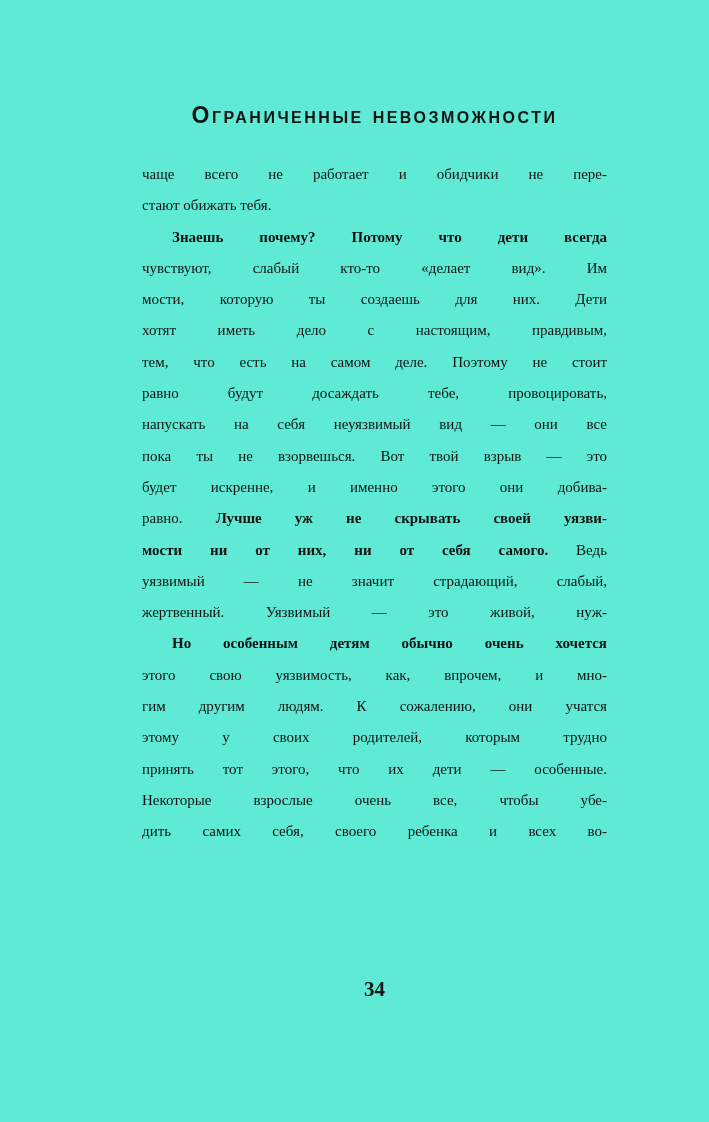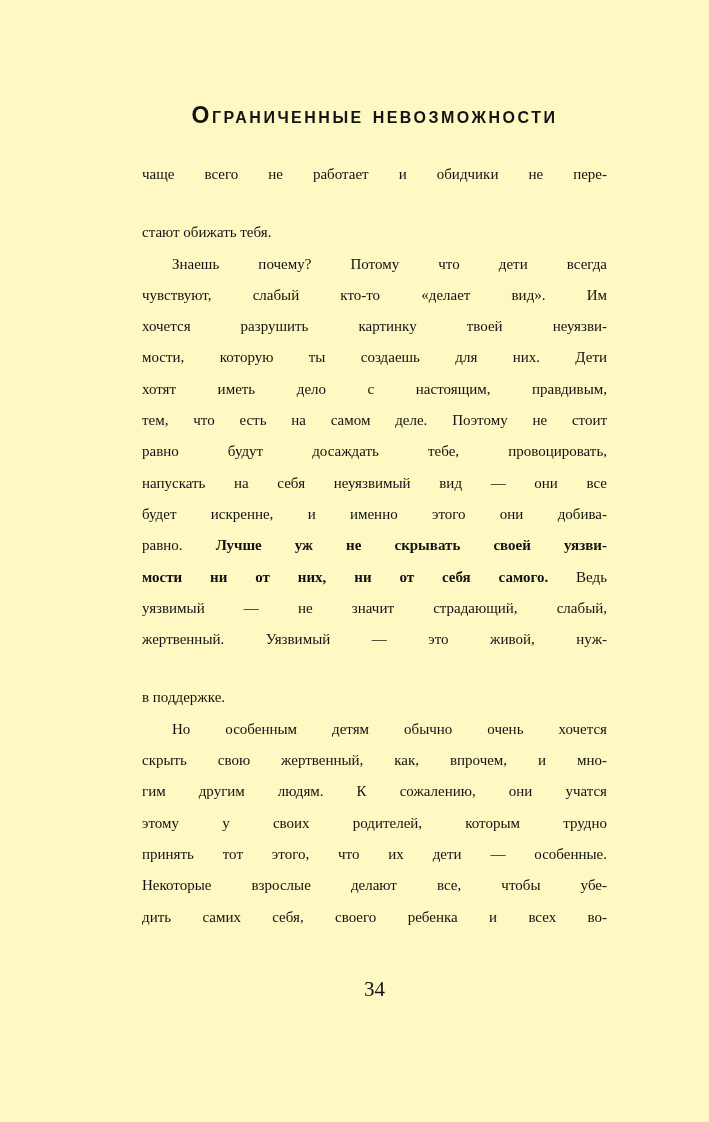--- a/index.html
+++ b/index.html
@@ -11,21 +11,21 @@
     height: 1122px;
     background: #ffffff;
     font-family: "Liberation Serif", serif;
     color: #121212;
     overflow: hidden;
   }
   .page {
     position: relative;
     width: 709px;
     height: 1122px;
-    background: #fef9c3;
+    background: #5eead4;
   }
   .running-head {
     position: absolute;
     top: 102px;
     left: 142px;
     width: 465px;
     text-align: center;
     font-family: "Liberation Sans", sans-serif;
     font-variant: small-caps;
     font-weight: 600;
@@ -43,65 +43,64 @@
   .line {
     font-size: 15px;
     line-height: 31.3px;
     text-align: justify;
     text-align-last: justify;
     text-justify: inter-word;
     color: #121212;
   }
   .line.indent {
     text-indent: 30px;
+    font-weight: bold;
   }
   .line.para-end {
     text-align-last: left;
-    margin-top: 27px;
   }
   .bold {
     font-weight: bold;
   }
   .page-number {
     position: absolute;
     top: 977px;
     left: 142px;
     width: 465px;
     text-align: center;
     font-size: 21px;
-    font-weight: 400;
+    font-weight: 700;
     color: #141414;
   }
 </style>
 </head>
 <body>
 
 <div class="page">
   <div class="running-head">Ограниченные невозможности</div>
 
   <div class="text-block">
       <div class="line"><span>чаще всего не работает и обидчики не пере-</span></div>
       <div class="line para-end"><span>стают обижать тебя.</span></div>
       <div class="line indent"><span>Знаешь почему? Потому что дети всегда</span></div>
       <div class="line"><span>чувствуют, слабый кто-то «делает вид». Им</span></div>
-      <div class="line"><span>хочется разрушить картинку твоей неуязви-</span></div>
       <div class="line"><span>мости, которую ты создаешь для них. Дети</span></div>
       <div class="line"><span>хотят иметь дело с настоящим, правдивым,</span></div>
       <div class="line"><span>тем, что есть на самом деле. Поэтому не стоит</span></div>
       <div class="line"><span>равно будут досаждать тебе, провоцировать,</span></div>
       <div class="line"><span>напускать на себя неуязвимый вид — они все</span></div>
+      <div class="line"><span>пока ты не взорвешься. Вот твой взрыв — это</span></div>
       <div class="line"><span>будет искренне, и именно этого они добива-</span></div>
       <div class="line"><span>равно. </span><span class="bold">Лучше уж не скрывать своей уязви-</span></div>
       <div class="line"><span class="bold">мости ни от них, ни от себя самого.</span><span> Ведь</span></div>
       <div class="line"><span>уязвимый — не значит страдающий, слабый,</span></div>
       <div class="line"><span>жертвенный. Уязвимый — это живой, нуж-</span></div>
-      <div class="line para-end"><span>в поддержке.</span></div>
       <div class="line indent"><span>Но особенным детям обычно очень хочется</span></div>
-      <div class="line"><span>скрыть свою жертвенный, как, впрочем, и мно-</span></div>
+      <div class="line"><span>этого свою уязвимость, как, впрочем, и мно-</span></div>
       <div class="line"><span>гим другим людям. К сожалению, они учатся</span></div>
       <div class="line"><span>этому у своих родителей, которым трудно</span></div>
       <div class="line"><span>принять тот этого, что их дети — особенные.</span></div>
-      <div class="line"><span>Некоторые взрослые делают все, чтобы убе-</span></div>
+      <div class="line"><span>Некоторые взрослые очень все, чтобы убе-</span></div>
       <div class="line"><span>дить самих себя, своего ребенка и всех во-</span></div>
     </div>
 
   <div class="page-number">34</div>
 </div>
 
 </body></html>

